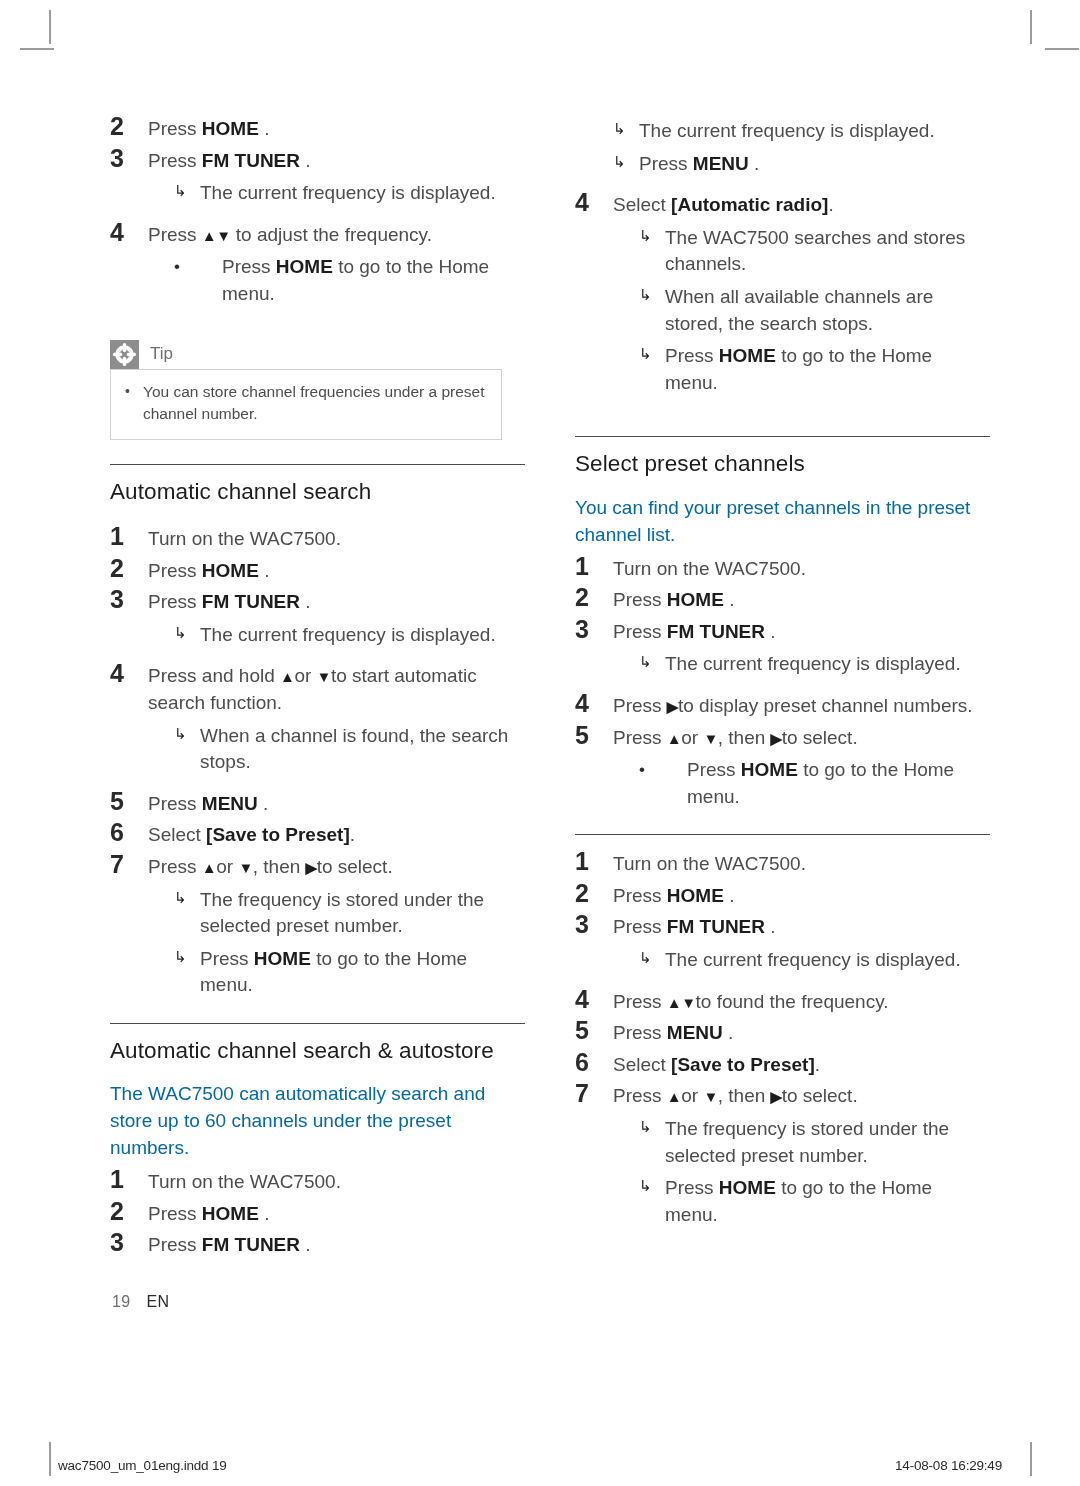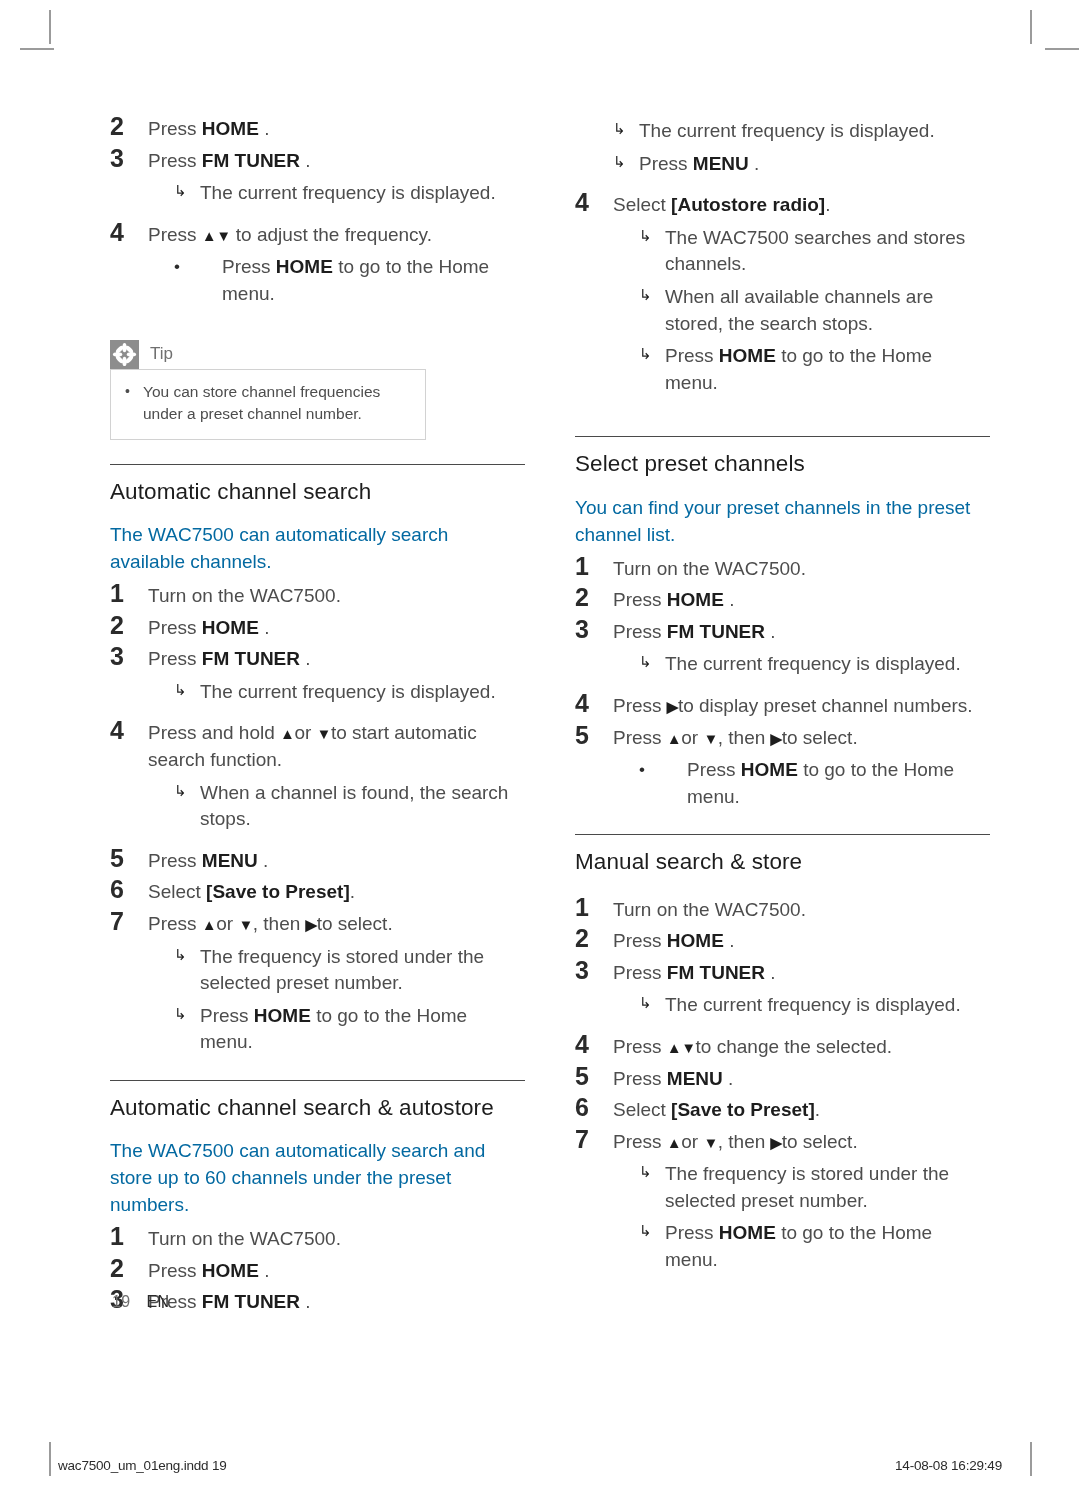--- a/index.html
+++ b/index.html
@@ -126,21 +126,21 @@
   }
   .arrowglyph {
     font-size: 15px;
     letter-spacing: -0.5px;
     color: #1d1d1d;
   }
 
   
   .tip {
     margin-top: 32px;
-    width: 316px;
+    width: 392px;
   }
   .tip-head {
     display: flex;
     align-items: center;
     height: 29px;
   }
   .tip-icon {
     width: 29px;
     height: 29px;
     background: #8d8d8d;
@@ -274,21 +274,20 @@
           <div class="tip-item">
             <div class="tip-dot">•</div>
             <div>You can store channel frequencies under a preset channel number.</div>
           </div>
         </div>
       </div>
 
       <div class="section">
         <div class="rule"></div>
         <h2>Automatic channel search</h2>
-        <p class="para">The WAC7500 can automatically search available channels.</p>
 
         <div class="step">
           <div class="step-num">1</div>
           <div class="step-body">
               <div class="step-text">Turn on the WAC7500.</div>
             </div>
         </div>
 
         <div class="step">
           <div class="step-num">2</div>
@@ -383,21 +382,21 @@
         <div class="sub-text">The current frequency is displayed.</div>
       </div>
       <div class="sub top-level">
         <div class="sub-mark arrowglyph">↳</div>
         <div class="sub-text"><span>Press </span><b class="kw">MENU</b><span> .</span></div>
       </div>
 
       <div class="step step-gap">
         <div class="step-num">4</div>
         <div class="step-body">
-          <div class="step-text"><span>Select </span><b class="kw">[Autostore radio]</b><span>.</span></div>
+          <div class="step-text"><span>Select </span><b class="kw">[Automatic radio]</b><span>.</span></div>
           <div class="sub">
             <div class="sub-mark arrowglyph">↳</div>
             <div class="sub-text">The WAC7500 searches and stores channels.</div>
           </div>
           <div class="sub">
             <div class="sub-mark arrowglyph">↳</div>
             <div class="sub-text">When all available channels are stored, the search stops.</div>
           </div>
           <div class="sub">
             <div class="sub-mark arrowglyph">↳</div>
@@ -446,21 +445,20 @@
             <div class="sub bullet">
               <div class="sub-mark">•</div>
               <div class="sub-text"><span>Press </span><b class="kw">HOME</b><span> to go to the Home menu.</span></div>
             </div>
           </div>
         </div>
       </div>
 
       <div class="section">
         <div class="rule"></div>
-        <h2>Manual search &amp; store</h2>
 
         <div class="step">
           <div class="step-num">1</div>
           <div class="step-body">
               <div class="step-text">Turn on the WAC7500.</div>
             </div>
         </div>
         <div class="step">
           <div class="step-num">2</div>
           <div class="step-body">
@@ -473,21 +471,21 @@
             <div class="step-text"><span>Press </span><b class="kw">FM TUNER</b><span> .</span></div>
             <div class="sub">
               <div class="sub-mark arrowglyph">↳</div>
               <div class="sub-text">The current frequency is displayed.</div>
             </div>
           </div>
         </div>
         <div class="step step-gap">
           <div class="step-num">4</div>
           <div class="step-body">
-              <div class="step-text"><span>Press </span><b class="arrowglyph">▲▼</b><span>to change the selected.</span></div>
+              <div class="step-text"><span>Press </span><b class="arrowglyph">▲▼</b><span>to found the frequency.</span></div>
             </div>
         </div>
         <div class="step">
           <div class="step-num">5</div>
           <div class="step-body">
               <div class="step-text"><span>Press </span><b class="kw">MENU</b><span> .</span></div>
             </div>
         </div>
         <div class="step">
           <div class="step-num">6</div>

